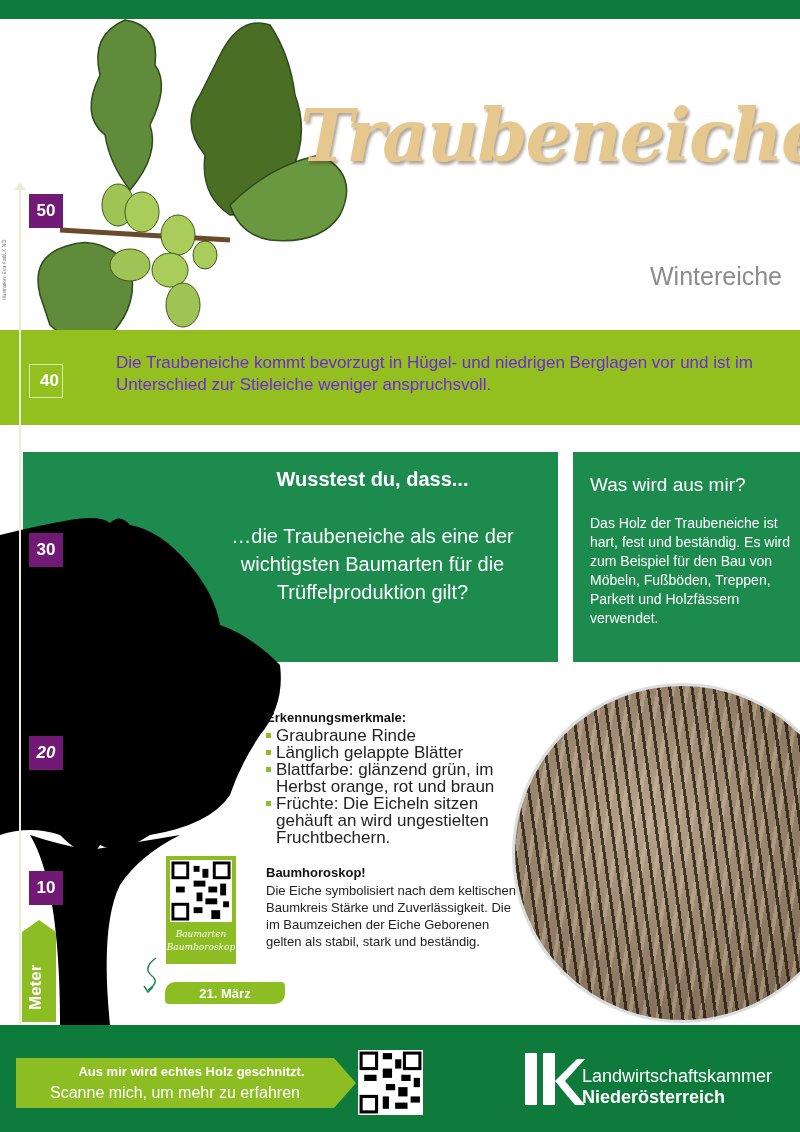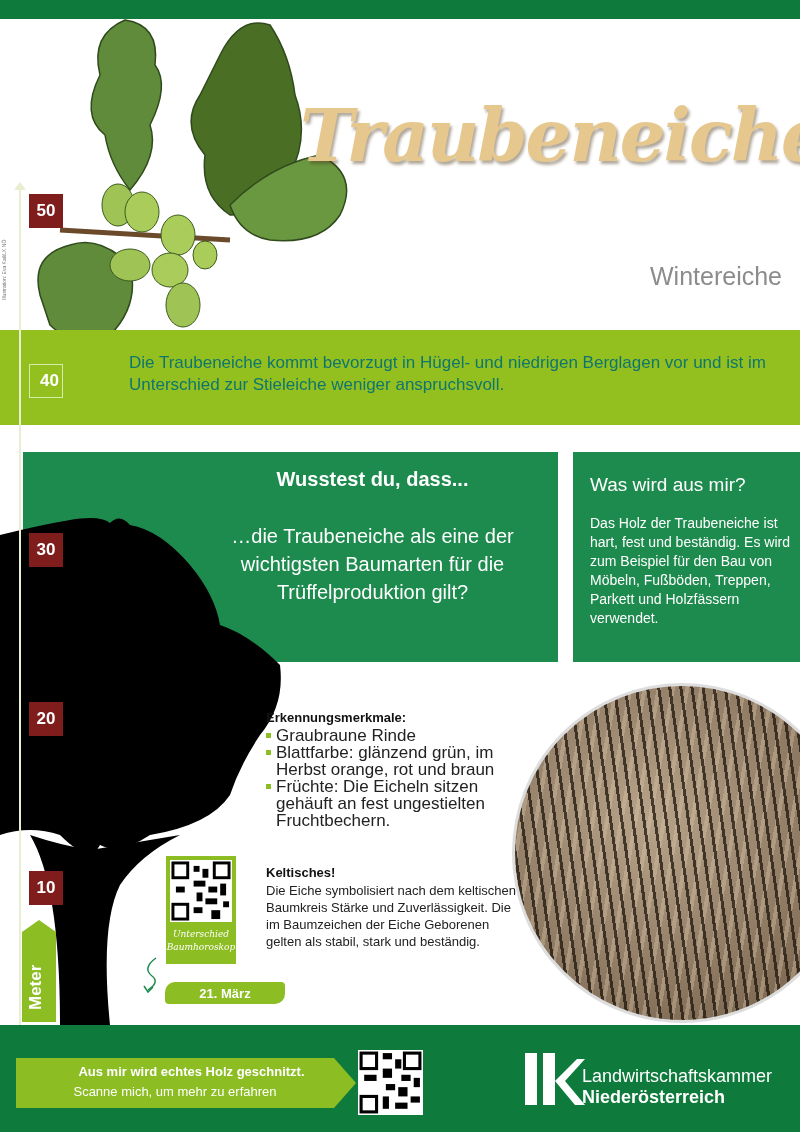--- a/index.html
+++ b/index.html
@@ -18,32 +18,32 @@
 
   
   .leaves { left: 30px; top: 15px; width: 330px; height: 340px; }
 
   
   .axis-line { left: 19px; top: 188px; width: 2px; height: 840px; background: #e8efd0; }
   .axis-arrow { left: 14px; top: 182px; width: 0; height: 0;
     border-left: 6px solid transparent; border-right: 6px solid transparent; border-bottom: 8px solid #e8efd0; }
   .credit { left: 1px; top: 300px; transform: rotate(-90deg); transform-origin: left top;
     font-size: 5px; color: #777; white-space: nowrap; }
-  .mark { width: 34px; height: 34px; background: #7f1d1d; color: #fff; font-weight: bold;
+  .mark { width: 34px; height: 34px; background: #701a75; color: #fff; font-weight: bold;
     font-size: 17px; display: flex; align-items: center; justify-content: center; }
   .mark.outline { background: transparent; border: 1px solid #d7ecab; }
   .meter-tab { left: 22px; top: 932px; width: 34px; height: 90px; background: #8cbd23; }
   .meter-tab::before { content: ""; position: absolute; left: 0; top: -12px;
     border-left: 17px solid transparent; border-right: 17px solid transparent; border-bottom: 12px solid #8cbd23; }
   .meter-label { left: 26px; top: 1010px; transform: rotate(-90deg); transform-origin: left top;
     color: #fff; font-weight: bold; font-size: 17px; white-space: nowrap; }
 
   
   .band { left: 0; top: 330px; width: 800px; height: 95px; background: #93c01f; }
-  .band-text { left: 129px; top: 352px; width: 660px; color: #0f766e; font-size: 17px; line-height: 22px; }
+  .band-text { left: 116px; top: 352px; width: 660px; color: #6d28d9; font-size: 17px; line-height: 22px; }
 
   
   .fact-box { left: 23px; top: 452px; width: 535px; height: 210px; background: #1d8a4e; }
   .fact-title { left: 200px; top: 468px; width: 345px; text-align: center; color: #fff; font-weight: bold; font-size: 20px; }
   .fact-text { left: 200px; top: 522px; width: 345px; text-align: center; color: #fff; font-size: 20px; line-height: 28px; }
   .was-box { left: 573px; top: 452px; width: 227px; height: 210px; background: #1d8a4e; }
   .was-title { left: 590px; top: 474px; color: #fff; font-weight: normal; font-size: 19px; }
   .was-text { left: 590px; top: 514px; width: 205px; color: #fff; font-size: 14px; line-height: 19px; }
 
   
@@ -73,21 +73,21 @@
     background:
       repeating-linear-gradient(82deg, rgba(30,20,10,0.75) 0 3px, transparent 3px 11px),
       repeating-linear-gradient(100deg, rgba(220,200,170,0.35) 0 4px, transparent 4px 14px),
       radial-gradient(circle at 40% 40%, #b8a48a, #6e5a45); }
 
   
   .footer { left: 0; top: 1025px; width: 800px; height: 107px; background: #0e7a3c; }
   .cta { left: 16px; top: 1058px; width: 340px; height: 50px; background: #8cbd23;
     clip-path: polygon(0 0, 318px 0, 340px 25px, 318px 50px, 0 50px); }
   .cta-line1 { left: 16px; top: 1064px; width: 318px; text-align: center; color: #fff; font-weight: bold; font-size: 13px; padding-left: 33px; }
-  .cta-line2 { left: 16px; top: 1084px; width: 318px; text-align: center; color: #fff; font-size: 13px; }
+  .cta-line2 { left: 16px; top: 1084px; width: 318px; text-align: center; color: #fff; font-size: 16px; }
   .qr { left: 358px; top: 1050px; width: 65px; height: 65px; background: #fff; }
 
   .lk-logo { left: 525px; top: 1053px; width: 62px; height: 52px; }
   .lk-name1 { left: 582px; top: 1066px; color: #fff; font-size: 18px; }
   .lk-name2 { left: 582px; top: 1087px; color: #fff; font-size: 18px; font-weight: bold; }
 </style>
 </head>
 <body>
 
 <div class="abs top-bar"></div>
@@ -121,59 +121,60 @@
   <path d="M30 330 Q60 380 60 520 L110 520 Q100 420 120 380 Q140 350 180 330 Q120 340 90 345 Q60 340 30 330Z" fill="#000"></path>
 </svg>
 
 <div class="abs axis-line"></div>
 <div class="abs axis-arrow"></div>
 <div class="abs credit">Illustration: Eva Kail/LK NÖ</div>
 
 <div class="abs mark" style="left:29px;top:194px;">50</div>
 <div class="abs mark outline" style="left:29px;top:364px;padding-left:7px;">40</div>
 <div class="abs mark" style="left:29px;top:533px;">30</div>
-<div class="abs mark" style="left:29px;top:702px;">20</div>
+<div class="abs mark" style="left:29px;top:736px;font-style:italic;">20</div>
 <div class="abs mark" style="left:29px;top:871px;">10</div>
 <div class="abs meter-tab"></div>
 <div class="abs meter-label">Meter</div>
 
 <div class="abs fact-title">Wusstest du, dass...</div>
 <div class="abs fact-text">…die Traubeneiche als eine der wichtigsten Baumarten für die Trüffelproduktion gilt?</div>
 <div class="abs was-title">Was wird aus mir?</div>
 <div class="abs was-text">Das Holz der Traubeneiche ist hart, fest und beständig. Es wird zum Beispiel für den Bau von Möbeln, Fußböden, Treppen, Parkett und Holzfässern verwendet.</div>
 
 <div class="abs feat-title">Erkennungsmerkmale:</div>
 <ul class="abs feat-list">
   <li>Graubraune Rinde</li>
+  <li>Länglich gelappte Blätter</li>
   <li>Blattfarbe: glänzend grün, im Herbst orange, rot und braun</li>
-  <li>Früchte: Die Eicheln sitzen gehäuft an fest ungestielten Fruchtbechern.</li>
+  <li>Früchte: Die Eicheln sitzen gehäuft an wird ungestielten Fruchtbechern.</li>
 </ul>
 
-<div class="abs int-title">Keltisches!</div>
+<div class="abs int-title">Baumhoroskop!</div>
 <div class="abs int-text">Die Eiche symbolisiert nach dem keltischen Baumkreis Stärke und Zuverlässigkeit. Die im Baumzeichen der Eiche Geborenen gelten als stabil, stark und beständig.</div>
 
 <div class="abs horo"></div>
 <svg class="abs horo-qr" viewBox="0 0 21 21">
   <rect x="1" y="1" width="5" height="5" fill="none" stroke="#000"></rect>
     <rect x="15" y="1" width="5" height="5" fill="none" stroke="#000"></rect>
     <rect x="1" y="15" width="5" height="5" fill="none" stroke="#000"></rect>
   <rect x="8" y="2" width="2" height="2"></rect>
     <rect x="11" y="3" width="2" height="3"></rect>
     <rect x="8" y="7" width="4" height="2"></rect>
     <rect x="2" y="9" width="3" height="2"></rect>
     <rect x="13" y="9" width="3" height="2"></rect>
     <rect x="17" y="8" width="2" height="4"></rect>
     <rect x="9" y="11" width="2" height="3"></rect>
     <rect x="12" y="13" width="4" height="2"></rect>
     <rect x="8" y="16" width="3" height="2"></rect>
     <rect x="14" y="17" width="3" height="3"></rect>
     <rect x="18" y="14" width="2" height="2"></rect>
 </svg>
 <div class="abs horo-label">
-  <div>Unterschied</div>
+  <div>Baumarten</div>
   <div>Baumhoroskop</div>
 </div>
 <svg class="abs date-arrow" viewBox="0 0 26 40">
   <path d="M14 2 Q0 12 10 20 Q18 26 6 34" fill="none" stroke="#1d8a4e" stroke-width="1.5"></path>
   <path d="M2 30 L6 36 L11 31" fill="none" stroke="#1d8a4e" stroke-width="1.5"></path>
 </svg>
 <div class="abs date-banner">21. März</div>
 
 <div class="abs bark"></div>
 

